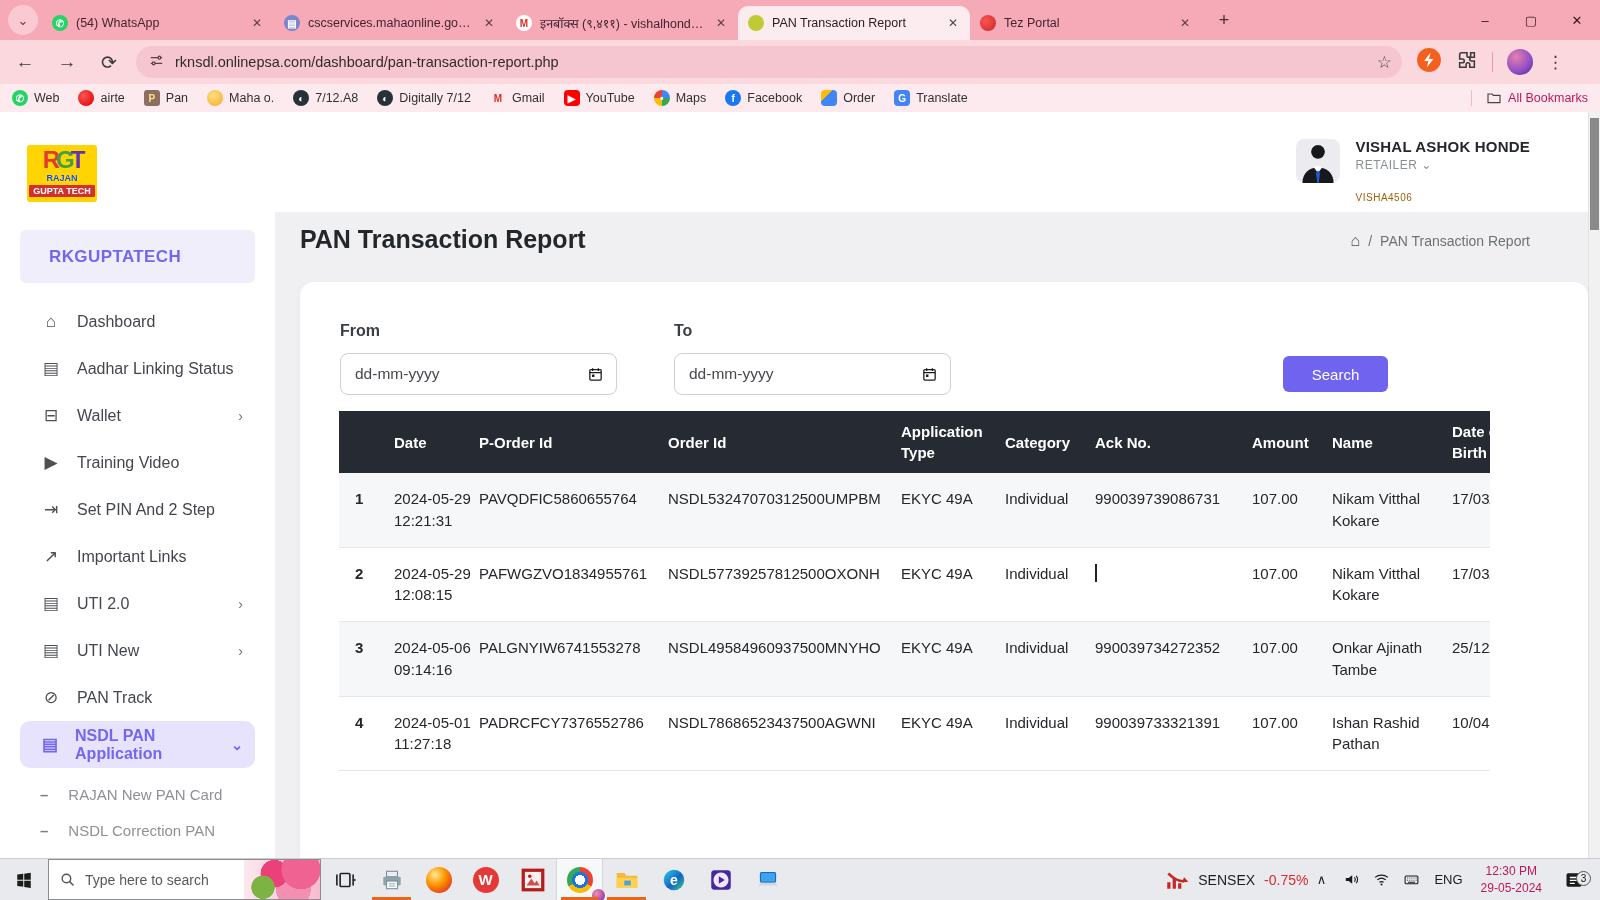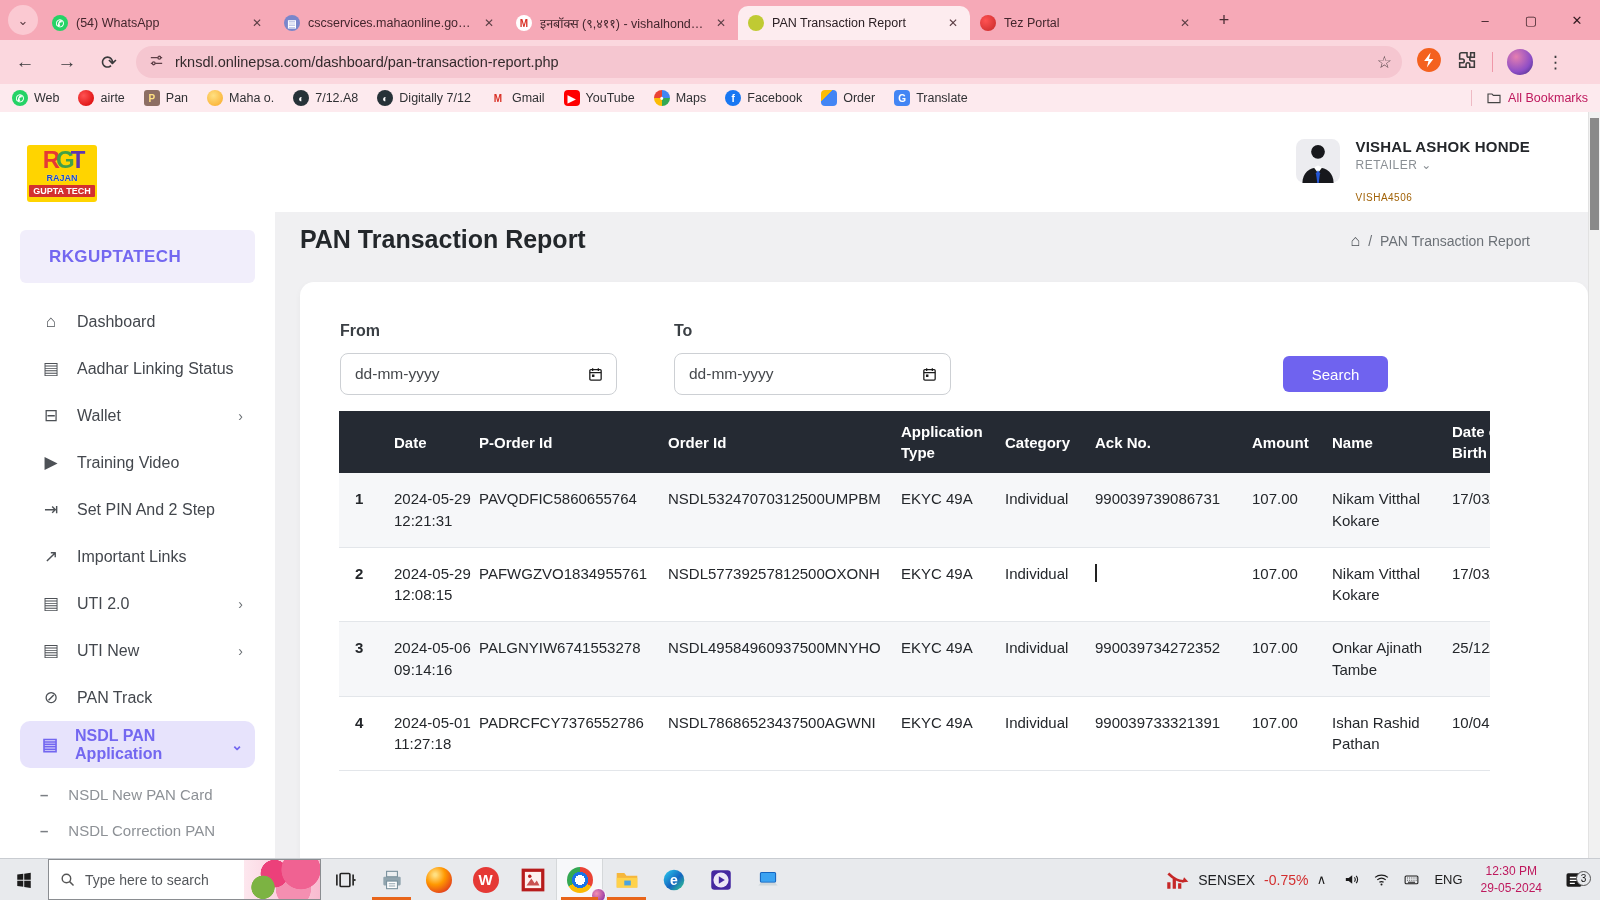--- a/index.html
+++ b/index.html
@@ -366,21 +366,21 @@
           <li class="active">
             <span class="ic">▤</span>
             <span class="lb">NSDL PAN Application</span>
             <span class="ch">⌄</span>
           </li>
         </ul>
       <ul class="subnav">
 
           <li>
             <span class="dash">–</span>
-            <span>NSDL New PAN Card</span>
+            <span>RAJAN New PAN Card</span>
           </li>
 
           <li>
             <span class="dash">–</span>
             <span>NSDL Correction PAN</span>
           </li>
         </ul>
     </div>
 
     <div class="main">

